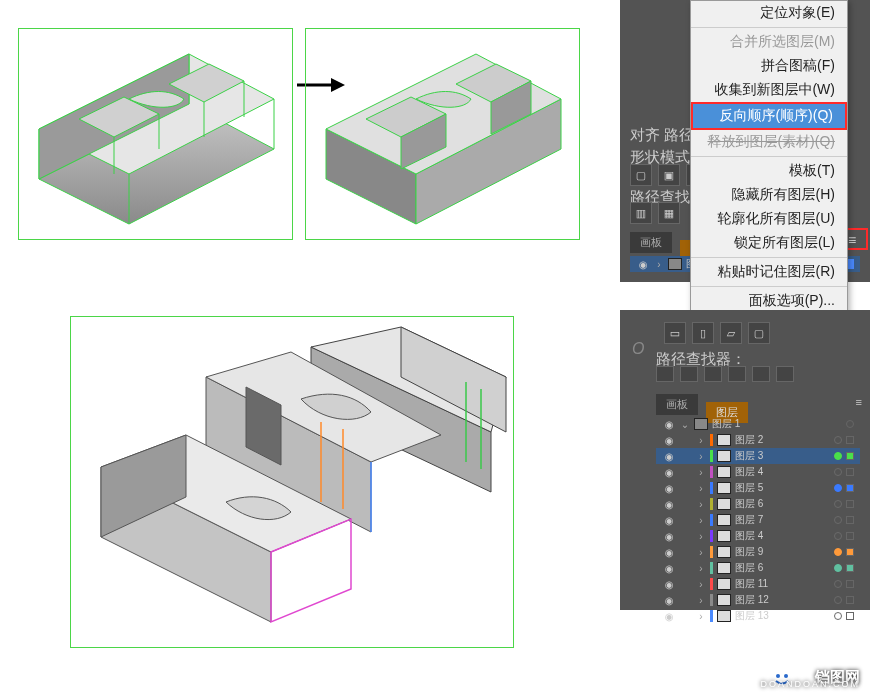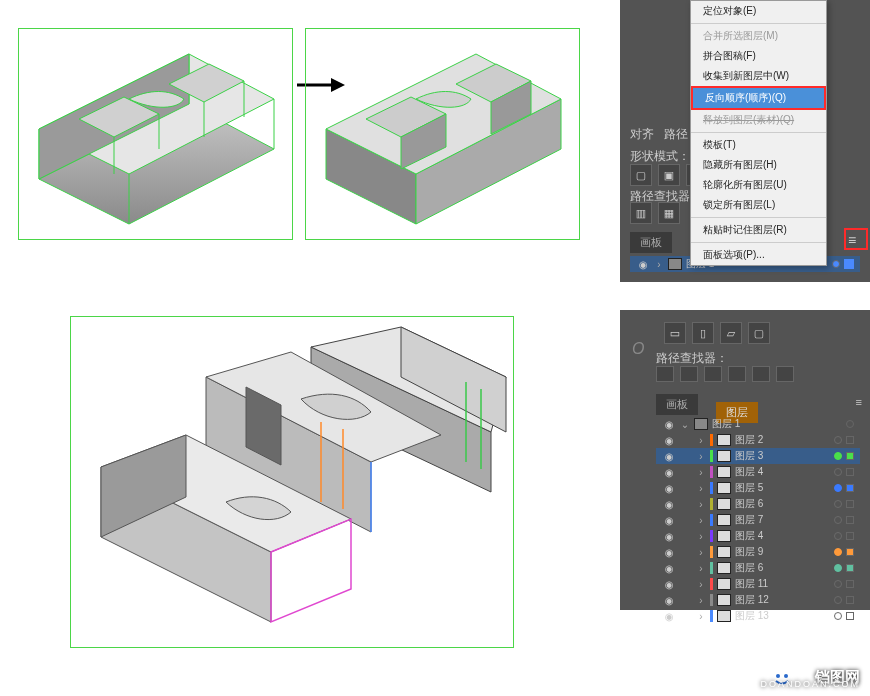--- a/index.html
+++ b/index.html
@@ -13,35 +13,35 @@
 .box3 { left: 70px; top: 316px; width: 444px; height: 332px; }
 
 .arrow { position: absolute; left: 295px; top: 70px; width: 50px; height: 30px; display:flex; align-items:center; }
 
 
 .panel-dark { position: absolute; background: #535353; color: #ccc; font-size: 11px; }
 .panel-a { left: 620px; top: 0; width: 250px; height: 282px; }
 .panel-b { left: 620px; top: 310px; width: 250px; height: 300px; }
 
 .context-menu {
-  position: absolute; left: 690px; top: 0; width: 137px;
+  position: absolute; left: 690px; top: 0; width: 158px;
   background: #f0f0f0; border: 1px solid #999; box-shadow: 2px 2px 6px rgba(0,0,0,0.3);
-  font-size: 10px; color: #222;
+  font-size: 14px; color: #222; text-align: right;
 }
 .context-menu .item { padding: 3px 12px; cursor: default; }
 .context-menu .sep { height: 1px; background: #ccc; margin: 2px 0; }
 .context-menu .item.disabled { color: #999; }
 .context-menu .item.hl { background: #4a90d9; color: #fff; }
 .red-box { border: 2px solid #ff2a2a; }
 .red-hl { position: absolute; border: 2px solid #ff2a2a; }
 .pa-toolbar2 { position: absolute; left: 10px; top: 160px; display: flex; gap: 6px; }
-.pa-label { position: absolute; font-size: 12px; color: #ccc; }
+.pa-label { position: absolute; font-size: 15px; color: #ccc; }
 .icon-btn { width: 22px; height: 22px; background: #444; border: 1px solid #666; display:flex; align-items:center; justify-content:center; }
 
-.tab-row { position: absolute; left: 10px; display: flex; gap: 18px; height: 20px; align-items:center; }
+.tab-row { position: absolute; left: 10px; display: flex; gap: 8px; height: 20px; align-items:center; }
 .tab { padding: 3px 10px; background: #3a3a3a; font-size: 11px; color: #aaa; }
 .tab.active { background: #a16207; color: #ddd; margin-top: 16px; }
 
 .layer-row { display: flex; align-items: center; height: 16px; padding: 0 6px; gap: 4px; font-size: 10px; }
 .layer-row.selected { background: #385d8a; }
 .eye { width: 14px; text-align: center; color: #ccc; }
 .tw { width: 10px; text-align: center; color: #aaa; }
 .thumb { width: 14px; height: 12px; background: #ddd; border: 1px solid #222; }
 .thumb.group { background: #888; }
 .cbar { width: 3px; height: 12px; }

